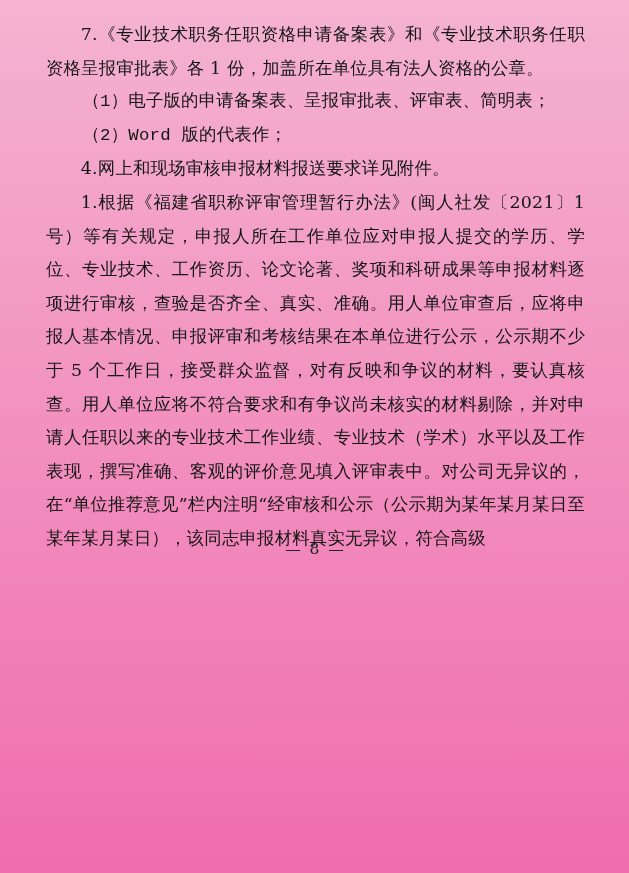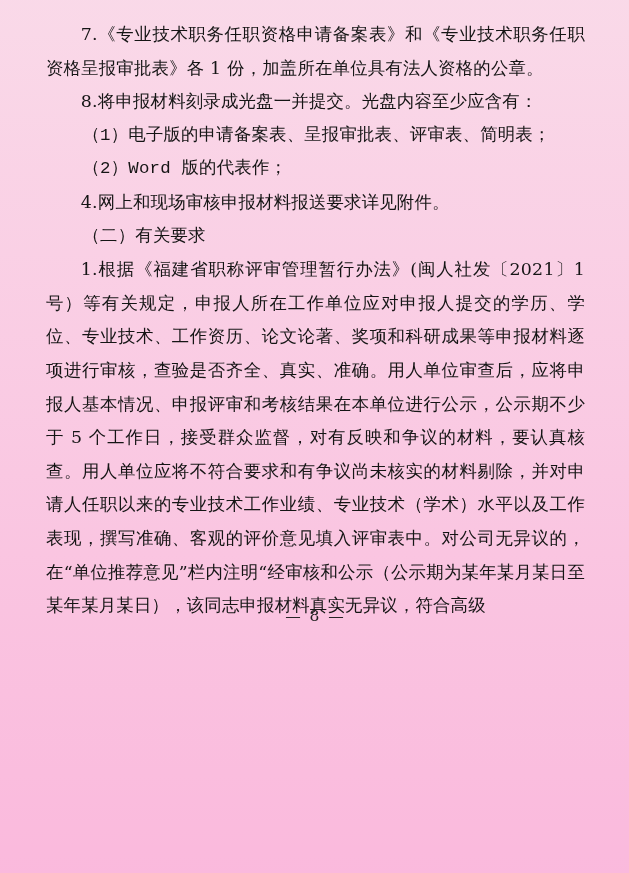--- a/index.html
+++ b/index.html
@@ -10,21 +10,21 @@
     width: 629px;
     height: 873px;
     background: #ffffff;
     font-family: "DejaVu Serif", serif;
     overflow: hidden;
   }
   .page {
     position: relative;
     width: 629px;
     height: 873px;
-    background: #f9a8d4;
+    background: #ec4899;
     box-sizing: border-box;
     padding: 18px 44px 0 46px;
   }
   .doc-body {
     font-size: 17.4px;
     line-height: 1.93;
     color: #151515;
     text-align: justify;
     text-justify: inter-ideograph;
     letter-spacing: 0.2px;
@@ -57,21 +57,19 @@
     pointer-events: none;
   }
   .doc-body, .footer { position: relative; z-index: 1; }
 </style>
 </head>
 <body>
 
 <div class="page">
   <div class="doc-body">
     <p class="para">7.《专业技术职务任职资格申请备案表》和《专业技术职务任职资格呈报审批表》各 1 份，加盖所在单位具有法人资格的公章。</p>
-    <p class="para">8.将申报材料刻录成光盘一并提交。光盘内容至少应含有：</p>
     <p class="para sub">（1）电子版的申请备案表、呈报审批表、评审表、简明表；</p>
     <p class="para sub">（2）Word 版的代表作；</p>
     <p class="para">4.网上和现场审核申报材料报送要求详见附件。</p>
-    <p class="para sub">（二）有关要求</p>
     <p class="para">1.根据《福建省职称评审管理暂行办法》(闽人社发〔2021〕1 号）等有关规定，申报人所在工作单位应对申报人提交的学历、学位、专业技术、工作资历、论文论著、奖项和科研成果等申报材料逐项进行审核，查验是否齐全、真实、准确。用人单位审查后，应将申报人基本情况、申报评审和考核结果在本单位进行公示，公示期不少于 5 个工作日，接受群众监督，对有反映和争议的材料，要认真核查。用人单位应将不符合要求和有争议尚未核实的材料剔除，并对申请人任职以来的专业技术工作业绩、专业技术（学术）水平以及工作表现，撰写准确、客观的评价意见填入评审表中。对公司无异议的，在“单位推荐意见”栏内注明“经审核和公示（公示期为某年某月某日至某年某月某日），该同志申报材料真实无异议，符合高级</p>
   </div>
   <div class="footer">— 8 —</div>
 </div>
 
 </body></html>

